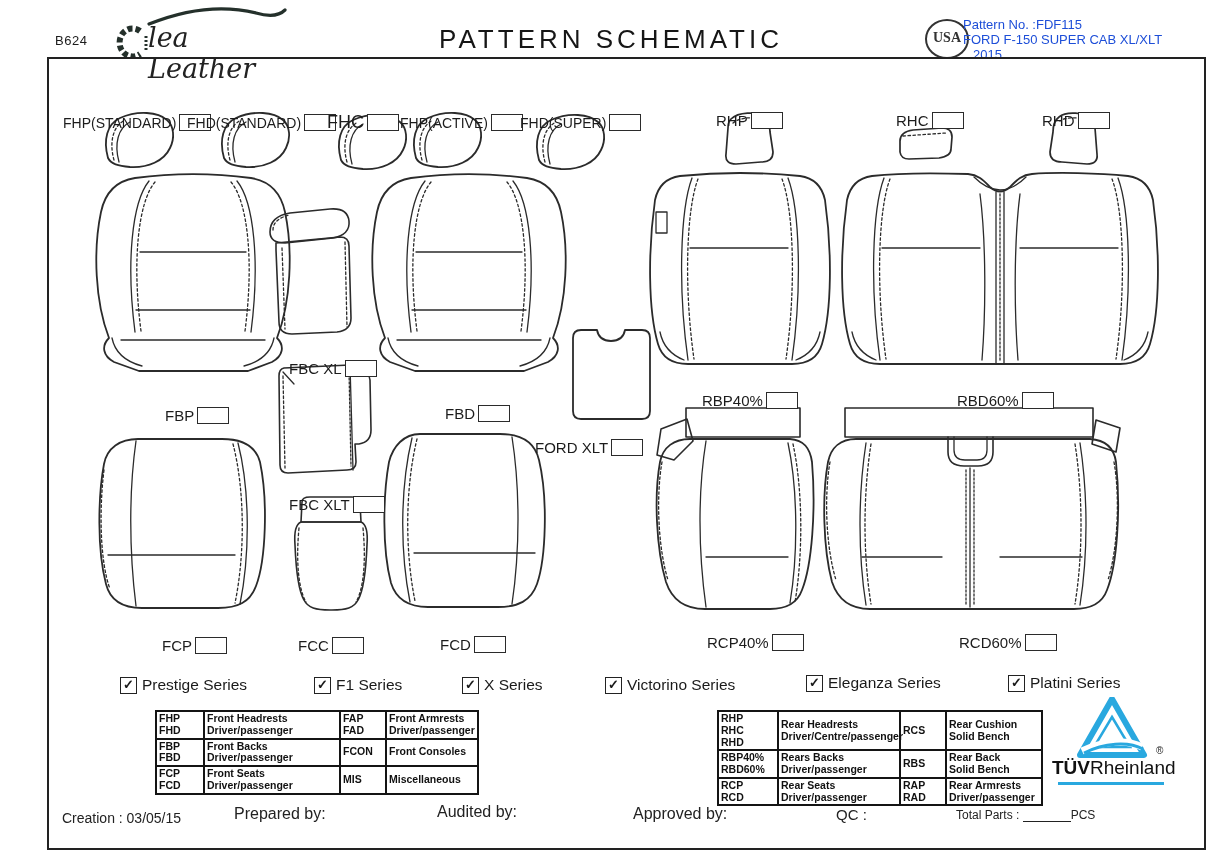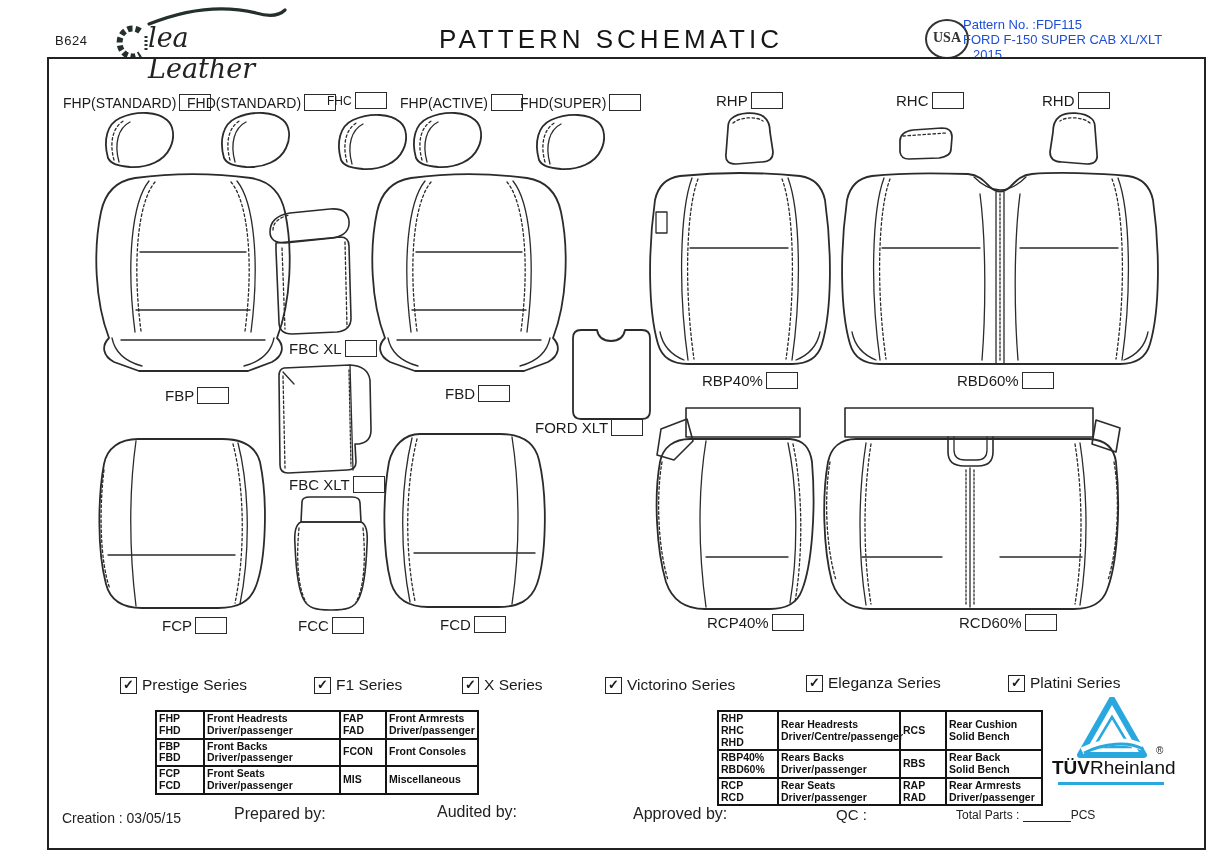--- a/index.html
+++ b/index.html
@@ -16,23 +16,23 @@
        border-radius:50%;text-align:center;line-height:34px;
        font-family:"Liberation Serif",serif;font-size:14px;font-weight:bold;color:#333;}
   #hdr-right{position:absolute;left:963px;top:17px;font-size:13px;line-height:15px;color:#1d4ed8;}
   #hdr-right .yr{padding-left:10px;}
   
   #frame{position:absolute;left:47px;top:57px;width:1155px;height:789px;border:2px solid #222;}
   
   #art{position:absolute;left:0;top:0;}
   
   .lbl{position:absolute;display:flex;align-items:center;gap:3px;font-size:14px;
-       color:#1c1c1c;white-space:nowrap;}
+       color:#1c1c1c;white-space:nowrap;margin-top:20px;}
   .cbox{width:30px;height:15px;border:1.6px solid #2b2b2b;background:#fff;display:inline-block;}
-  .big{font-size:12px;}
+  .big{font-size:18px;}
   .med{font-size:15px;}
   
   .series{position:absolute;display:flex;align-items:center;gap:5px;font-size:15.5px;color:#1a1a1a;}
   .chk{width:15px;height:15px;border:1.9px solid #222;font-size:13px;line-height:14px;
        text-align:center;font-weight:bold;color:#1a1a1a;}
   
   table.legend{position:absolute;border-collapse:collapse;table-layout:fixed;
                background:#fff;}
   table.legend td{border:2px solid #141414;font-weight:bold;text-align:left;
                   white-space:pre-line;padding:1px 2px;line-height:1.12;font-size:10.5px;color:#111;}

